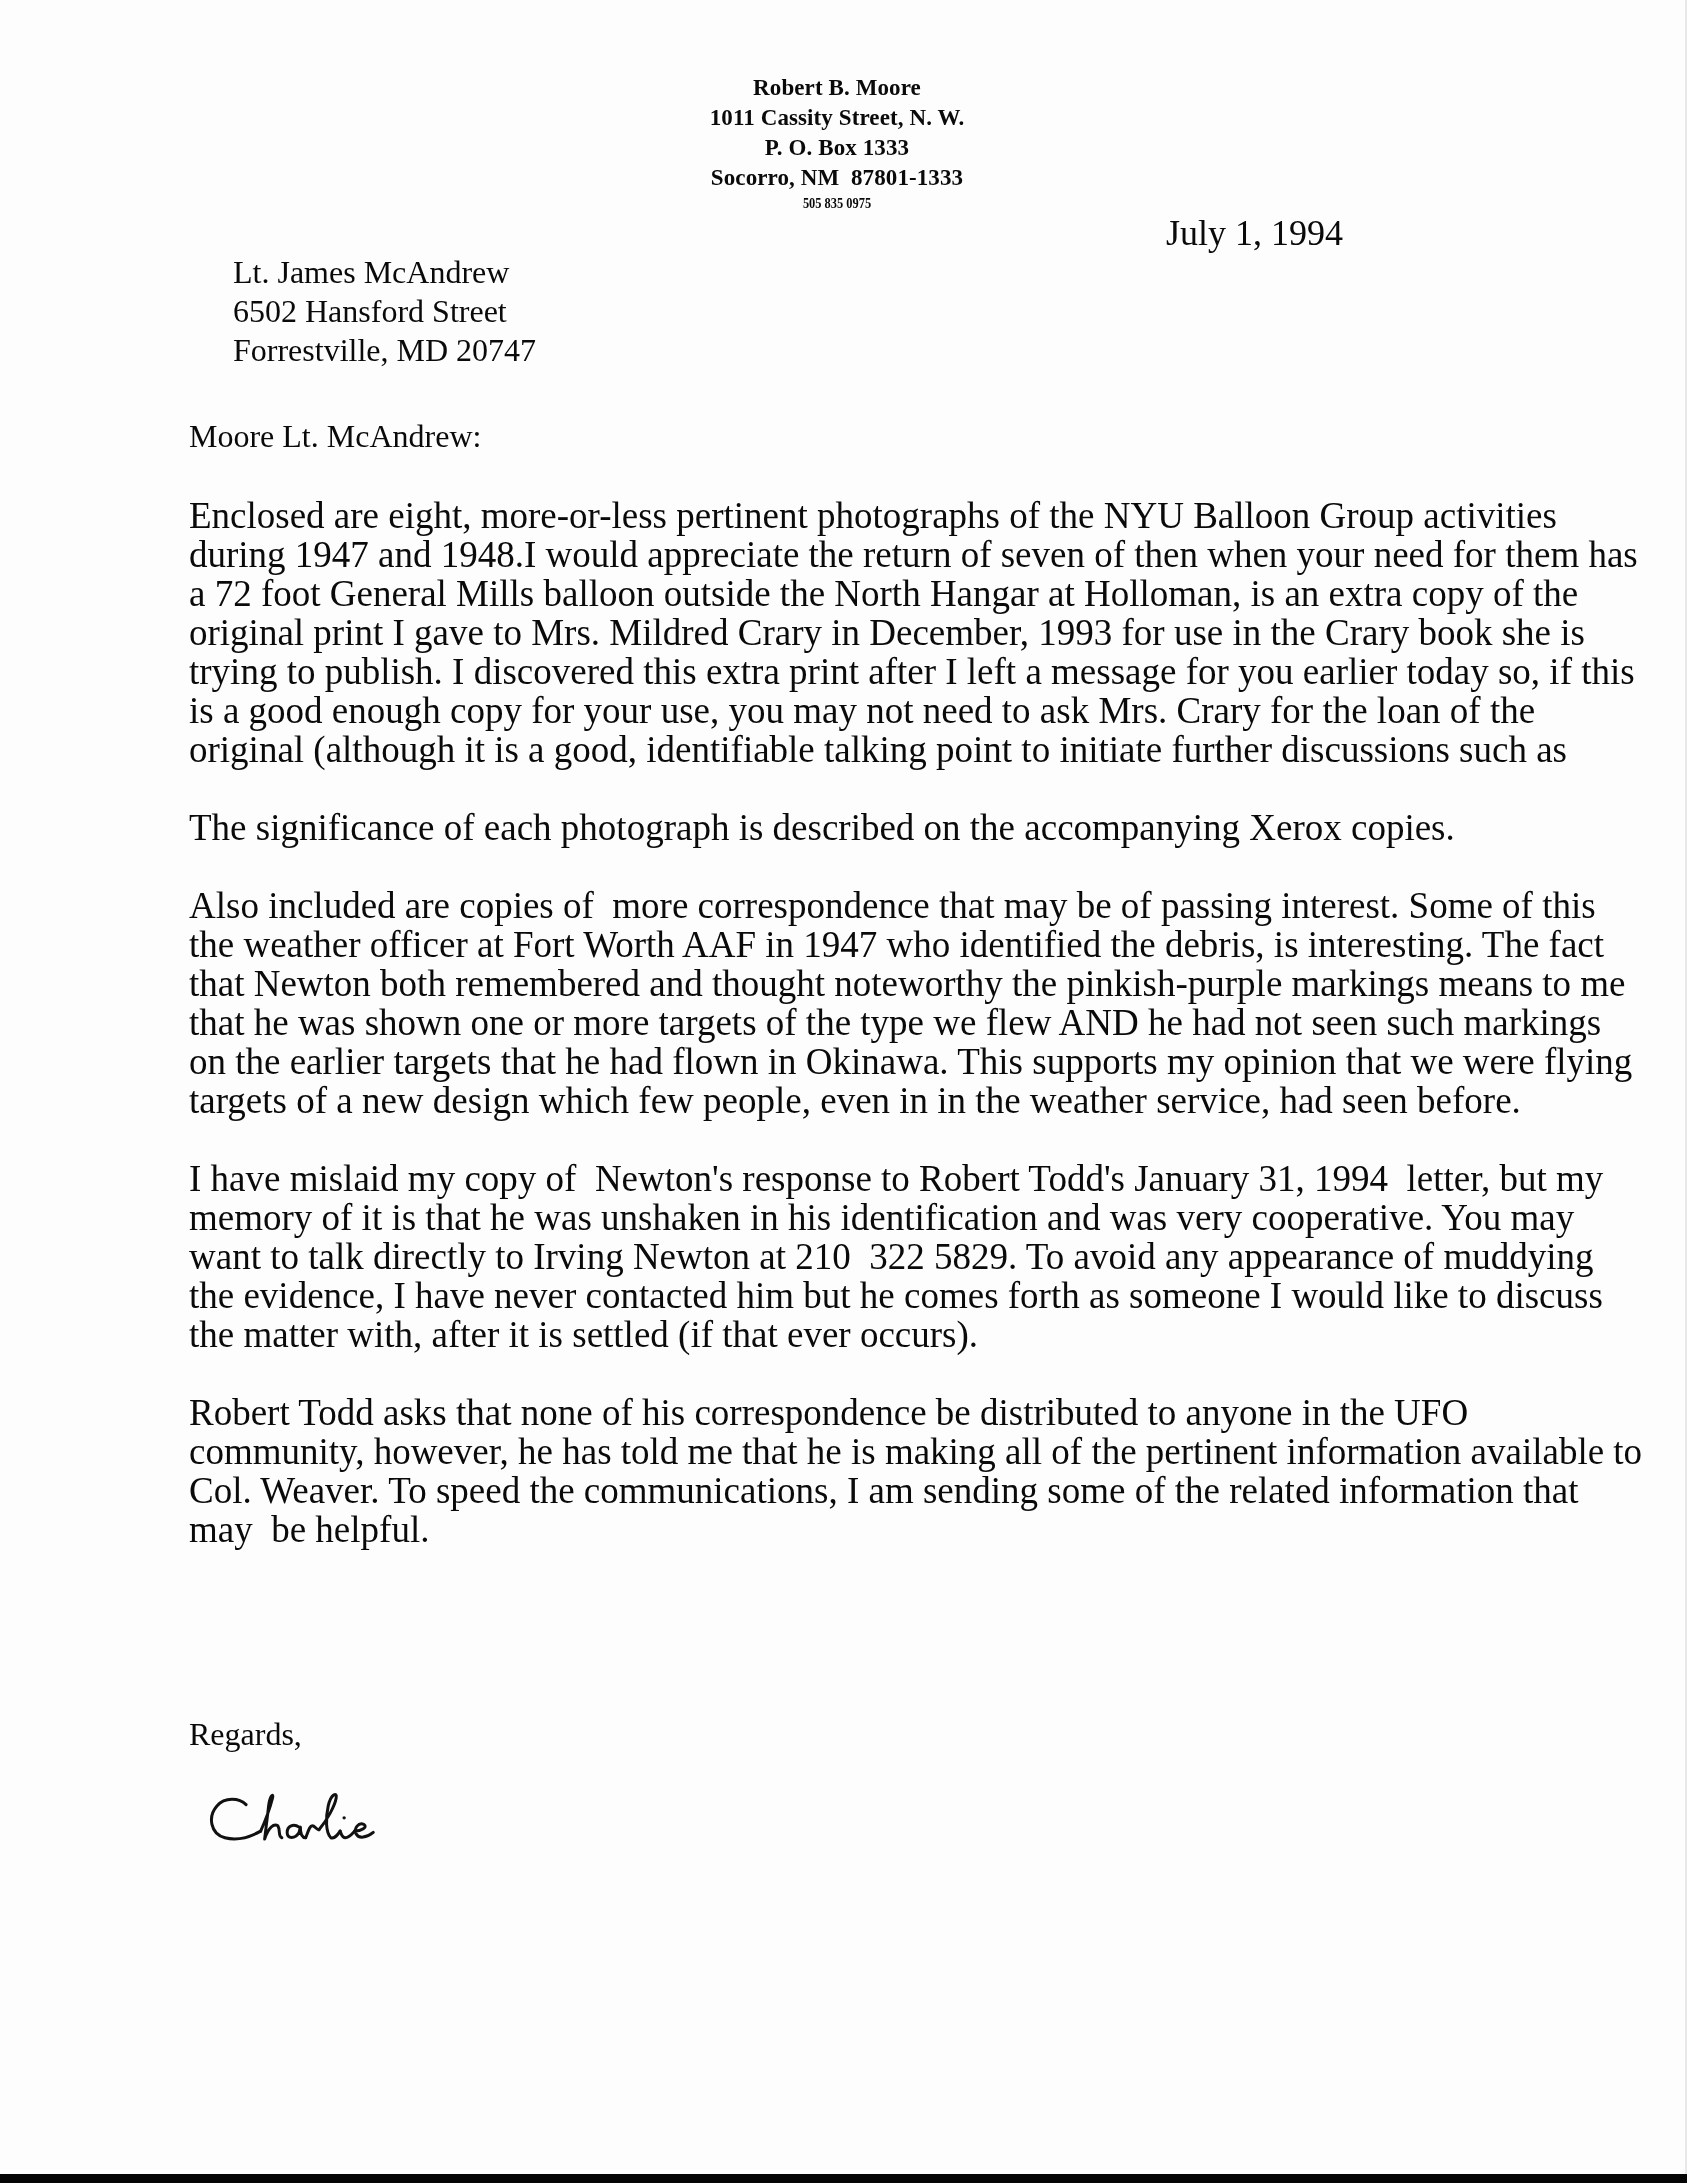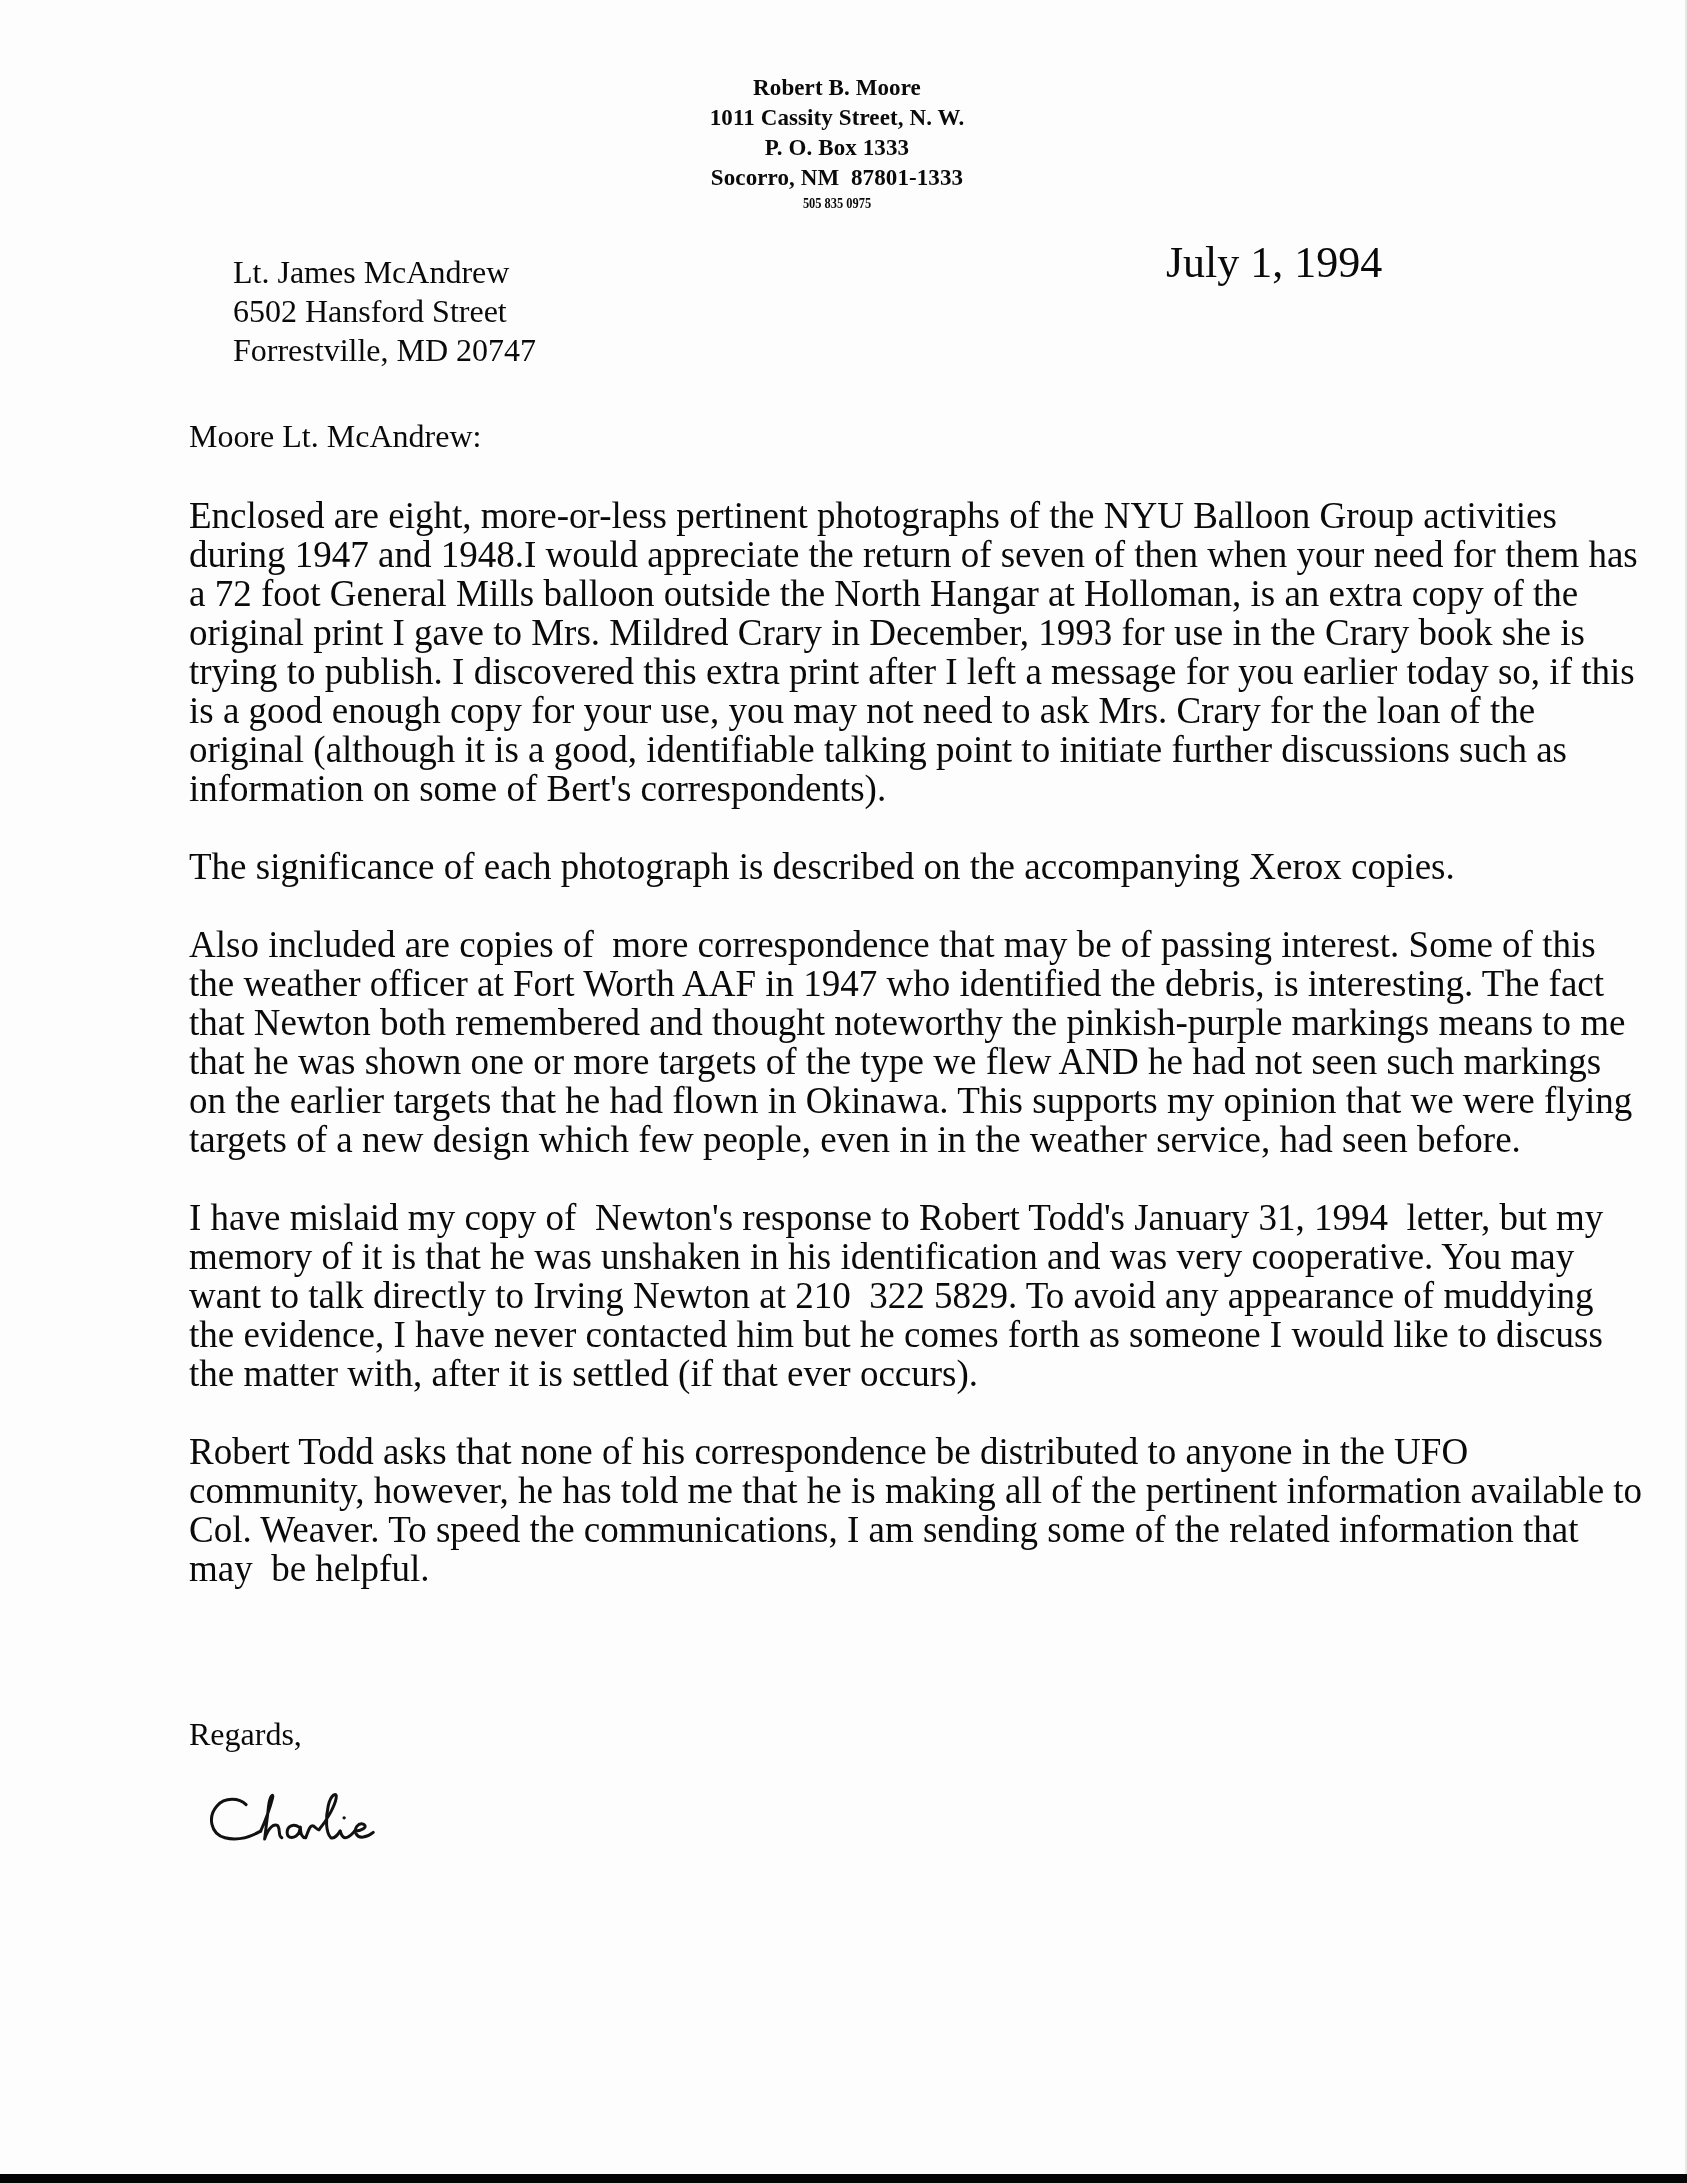--- a/index.html
+++ b/index.html
@@ -13,21 +13,21 @@
   }
   .page { position: absolute; inset: 0; }
   .letterhead {
     position: absolute; left: 0; width: 1674px; top: 73px;
     text-align: center; font-weight: bold;
   }
   .lh-line { font-size: 23px; line-height: 30px; display: block; letter-spacing: 0.1px; }
   .lh-phone { font-size: 14.6px; line-height: 20px; display: block; font-weight: bold; transform: scaleX(0.85); }
   .date {
     position: absolute; left: 1166px; top: 213px;
-    font-size: 44px; line-height: 40px; margin-top: 30px;
+    font-size: 36px; line-height: 40px;
   }
   .recipient {
     position: absolute; left: 189px; top: 253px;
     font-size: 32px; line-height: 39px; margin-left: 44px;
   }
   .recipient span { display: block; white-space: nowrap; }
   .salutation {
     position: absolute; left: 189px; top: 417px;
     font-size: 32px; line-height: 39px;
   }
@@ -76,21 +76,20 @@
 
   <div class="body">
     <div class="para">
       <span class="line">Enclosed are eight, more-or-less pertinent photographs of the NYU Balloon Group activities</span>
       <span class="line">during 1947 and 1948.I would appreciate the return of seven of then when your need for them has</span>
       <span class="line">a 72 foot General Mills balloon outside the North Hangar at Holloman, is an extra copy of the</span>
       <span class="line">original print I gave to Mrs. Mildred Crary in December, 1993 for use in the Crary book she is</span>
       <span class="line">trying to publish. I discovered this extra print after I left a message for you earlier today so, if this</span>
       <span class="line">is a good enough copy for your use, you may not need to ask Mrs. Crary for the loan of the</span>
       <span class="line">original (although it is a good, identifiable talking point to initiate further discussions such as</span>
-      <span class="line">information on some of Bert's correspondents).</span>
     </div>
     <div class="para">
       <span class="line">The significance of each photograph is described on the accompanying Xerox copies.</span>
     </div>
     <div class="para">
       <span class="line">Also included are copies of  more correspondence that may be of passing interest. Some of this</span>
       <span class="line">the weather officer at Fort Worth AAF in 1947 who identified the debris, is interesting. The fact</span>
       <span class="line">that Newton both remembered and thought noteworthy the pinkish-purple markings means to me</span>
       <span class="line">that he was shown one or more targets of the type we flew AND he had not seen such markings</span>
       <span class="line">on the earlier targets that he had flown in Okinawa. This supports my opinion that we were flying</span>

